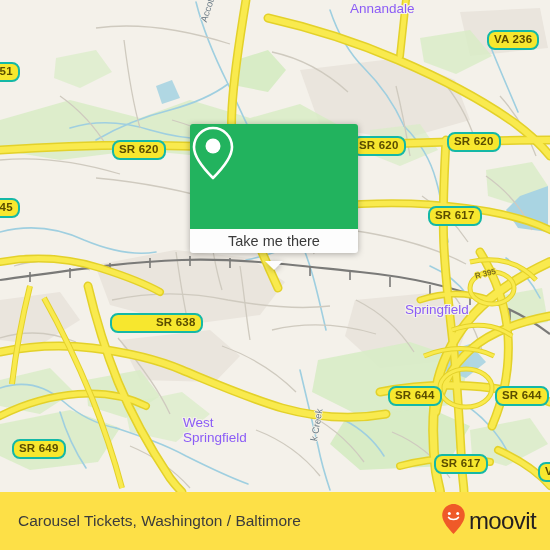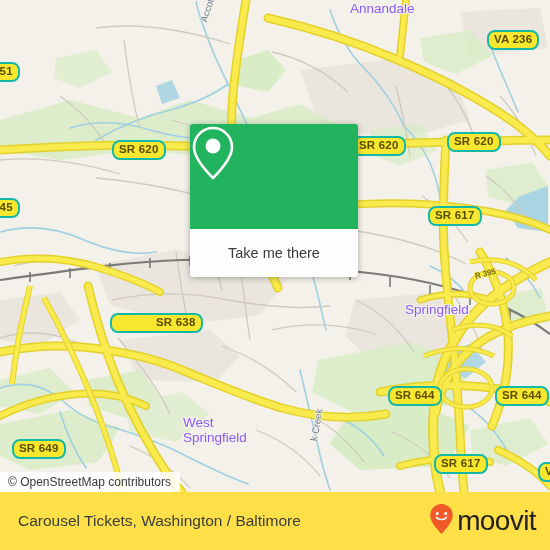--- a/index.html
+++ b/index.html
@@ -53,21 +53,21 @@
   #callout{
     position:absolute;left:190px;top:124px;width:168px;
     filter:drop-shadow(0 1px 3px rgba(0,0,0,.30));
   }
   #callout-green{
     height:105px;background:#22b35e;
     border-radius:3px 3px 0 0;
     display:flex;align-items:center;justify-content:center;
   }
   #callout-white{
-    height:48px;background:#fdfdfd;border-radius:0 0 3px 3px;
+    height:24px;background:#fdfdfd;border-radius:0 0 3px 3px;
     display:flex;align-items:center;justify-content:center;
   }
   #callout-label{font-size:14.5px;color:#3b3b3b;}
   #callout-tail{
     position:absolute;left:50%;top:137px;margin-left:-9px;
     width:0;height:0;border-left:9px solid transparent;border-right:9px solid transparent;
     border-top:9px solid #fdfdfd;
   }
 
   
@@ -84,21 +84,21 @@
     background:#fde047;overflow:hidden;
   }
   #bottom-title{
     position:absolute;left:18px;top:50%;transform:translateY(-50%);
     font-size:15.5px;color:#3c3c3c;white-space:nowrap;
   }
   #brand{
     position:absolute;right:14px;top:50%;transform:translateY(-50%);
     display:flex;align-items:center;gap:3px;
   }
-  #brand-name{font-size:28px;color:#231f20;letter-spacing:-.6px;line-height:28px;}
+  #brand-name{font-size:24px;color:#231f20;letter-spacing:-.6px;line-height:28px;}
 </style>
 </head>
 <body>
 
 <div id="app">
 
   <div id="map">
 
     <svg id="map-art" width="550" height="492" viewBox="0 0 550 492">
       <defs>
@@ -320,23 +320,20 @@
             <circle cx="23" cy="22" r="7.5" fill="#ffffff"></circle>
           </svg>
         </span>
       </div>
       <div id="callout-white">
         <span id="callout-label">Take me there</span>
       </div>
       <div id="callout-tail"></div>
     </div>
 
-    <div id="attrib">
-      <span>© OpenStreetMap contributors</span>
-    </div>
   </div>
 
   <div id="bottombar">
 
     <div id="bottom-title">Carousel Tickets, Washington / Baltimore</div>
 
     <div id="brand">
       <span>
         <svg width="25" height="32" viewBox="0 0 25 32">
           <path d="M12.5 1 C6.2 1 1.2 6 1.2 12.3 C1.2 19.4 9.1 27.4 12.5 31 C15.9 27.4 23.8 19.4 23.8 12.3 C23.8 6 18.8 1 12.5 1 Z" fill="#ef5a28"></path>

